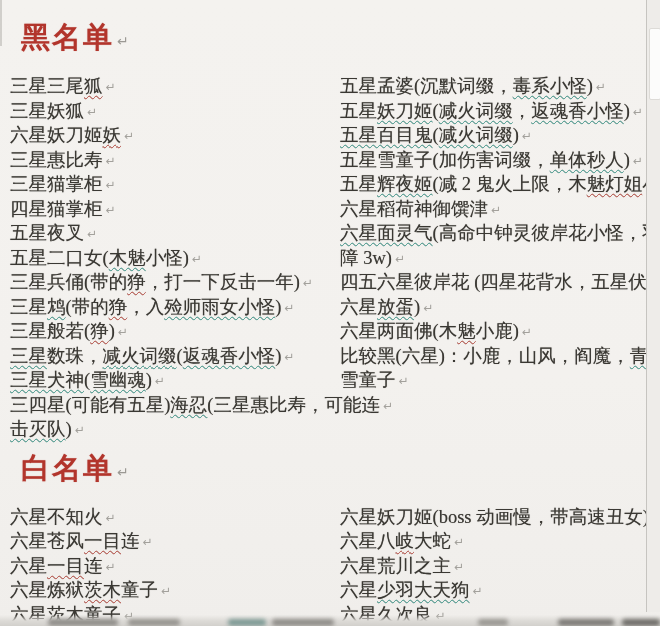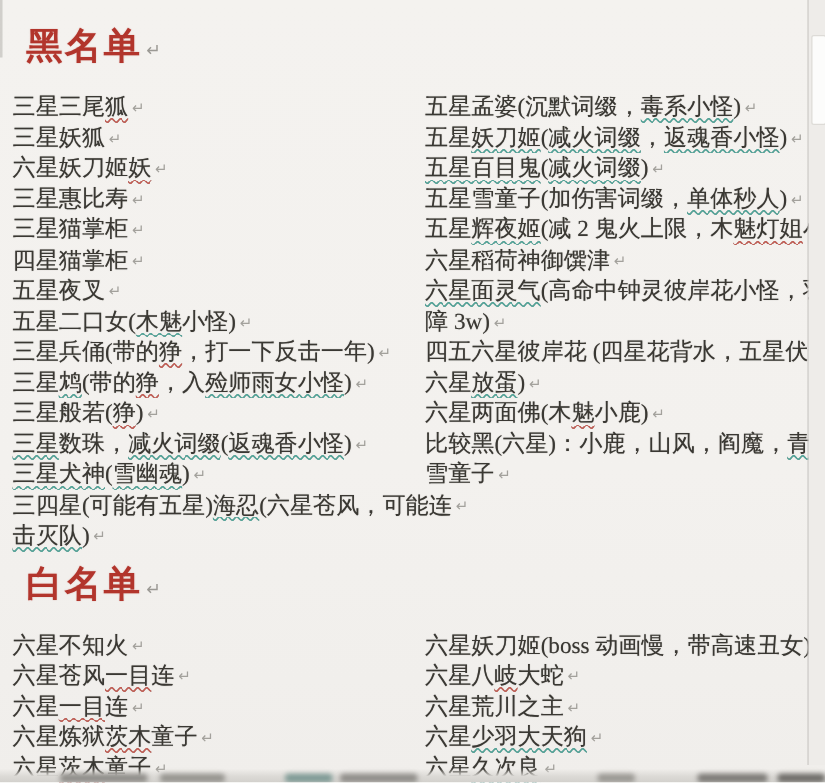--- a/index.html
+++ b/index.html
@@ -71,21 +71,21 @@
         <div class="line"><span>三星惠比寿</span><span class="brk">↵</span></div>
         <div class="line"><span>三星猫掌柜</span><span class="brk">↵</span></div>
         <div class="line"><span>四星猫掌柜</span><span class="brk">↵</span></div>
         <div class="line"><span>五星夜叉</span><span class="brk">↵</span></div>
         <div class="line"><span>五星二口女(</span><span class="sq-t">木魅</span><span>小怪)</span><span class="brk">↵</span></div>
         <div class="line"><span>三星兵俑(带的</span><span class="sq-r">狰</span><span>，打一下反击一年)</span><span class="brk">↵</span></div>
         <div class="line"><span>三星</span><span class="sq-t">鸩</span><span>(带的</span><span class="sq-r">狰</span><span>，入</span><span class="sq-t">殓师雨女小怪</span><span>)</span><span class="brk">↵</span></div>
         <div class="line"><span>三星般若(</span><span class="sq-r">狰</span><span>)</span><span class="brk">↵</span></div>
         <div class="line"><span class="sq-t">三星</span><span>数珠，</span><span class="sq-t">减火词缀</span><span>(</span><span class="sq-t">返魂香小怪</span><span>)</span><span class="brk">↵</span></div>
         <div class="line"><span class="sq-t">三星犬神</span><span>(</span><span class="sq-t">雪幽魂</span><span>)</span><span class="brk">↵</span></div>
-        <div class="line"><span>三四星(可能有五星)</span><span class="sq-t">海忍</span><span>(六星苍风，可能连</span><span class="brk">↵</span></div>
+        <div class="line"><span>三四星(可能有五星)</span><span class="sq-t">海忍</span><span>(三星惠比寿，可能连</span><span class="brk">↵</span></div>
         <div class="line"><span class="sq-t">击灭队</span><span>)</span><span class="brk">↵</span></div>
       </div>
     <div class="col right">
         <div class="line"><span>五星孟婆(沉默词缀，</span><span class="sq-t">毒系小怪</span><span>)</span><span class="brk">↵</span></div>
         <div class="line"><span>五星</span><span class="sq-t">妖刀姬</span><span>(</span><span class="sq-t">减火词缀</span><span>，</span><span class="sq-t">返魂香小怪</span><span>)</span><span class="brk">↵</span></div>
         <div class="line"><span class="sq-t">五星百目鬼</span><span>(</span><span class="sq-t">减火词缀</span><span>)</span><span class="brk">↵</span></div>
         <div class="line"><span>五星雪童子(加伤害词缀，</span><span class="sq-t">单体秒人</span><span>)</span><span class="brk">↵</span></div>
         <div class="line"><span>五星</span><span class="sq-t">辉夜姬</span><span>(减 2 鬼火上限，木</span><span class="sq-r">魅灯姐</span><span>小怪)</span></div>
         <div class="line"><span>六星稻荷神御馔津</span><span class="brk">↵</span></div>
         <div class="line"><span class="sq-t">六星面灵气</span><span>(高命中钟灵彼岸花小怪，羽屏</span></div>

